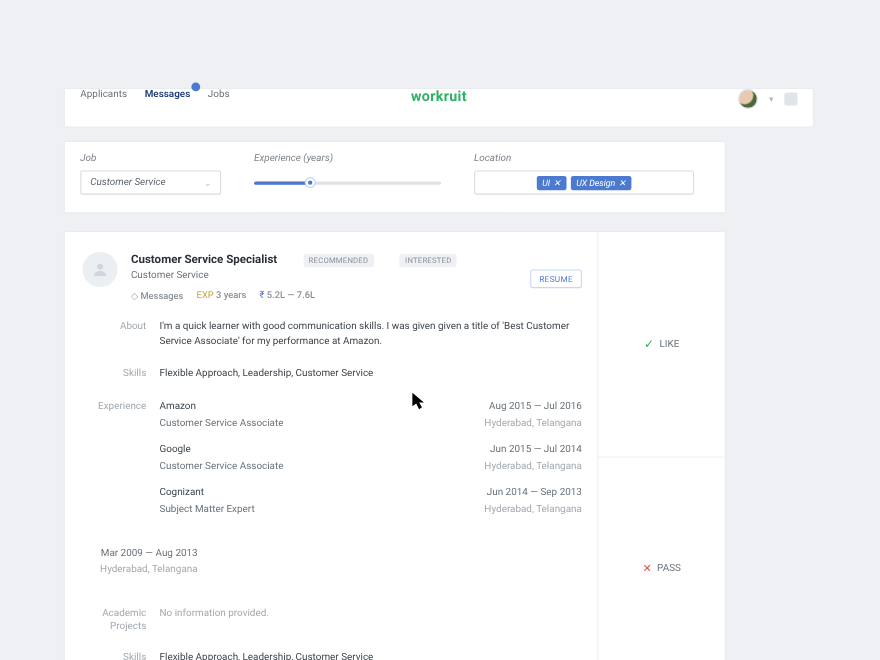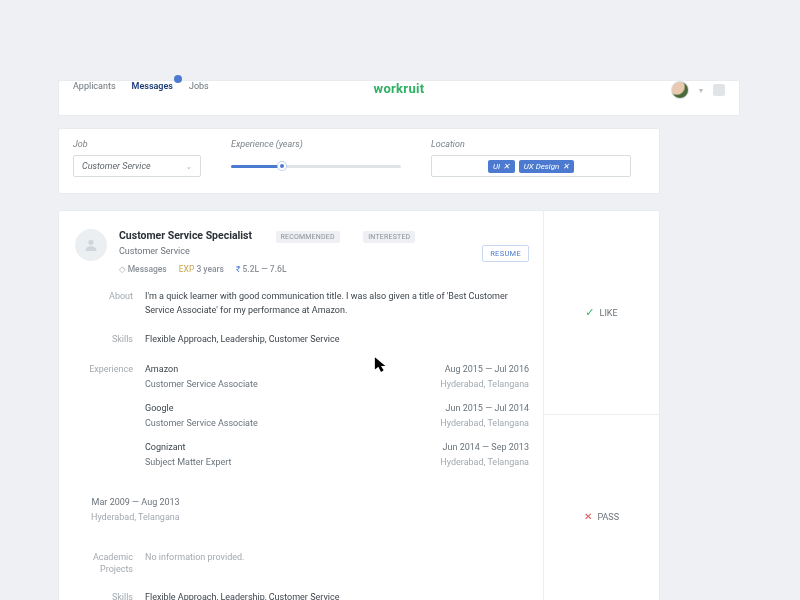--- a/index.html
+++ b/index.html
@@ -235,21 +235,21 @@
             <span>◇ <b>Messages</b></span>
             <span><span style="color:#c9a54a">EXP</span> <b>3 years</b></span>
             <span><span style="color:#4c7ad0">₹</span> <b>5.2L — 7.6L</b></span>
           </div>
         </div>
         <div class="resume-btn">RESUME</div>
       </div>
 
       <div class="detail-block">
         <div class="detail-label">About</div>
-        <div class="detail-body">I'm a quick learner with good communication title. I was also given a title of 'Best Customer Service Associate' for my performance at Amazon.</div>
+        <div class="detail-body">I'm a quick learner with good communication skills. I was given given a title of 'Best Customer Service Associate' for my performance at Amazon.</div>
       </div>
 
       <div class="detail-block">
         <div class="detail-label">Skills</div>
         <div class="detail-body">Flexible Approach, Leadership, Customer Service</div>
       </div>
 
       <div class="detail-block">
         <div class="detail-label">Experience</div>
         <div class="detail-body" id="exp-list">

